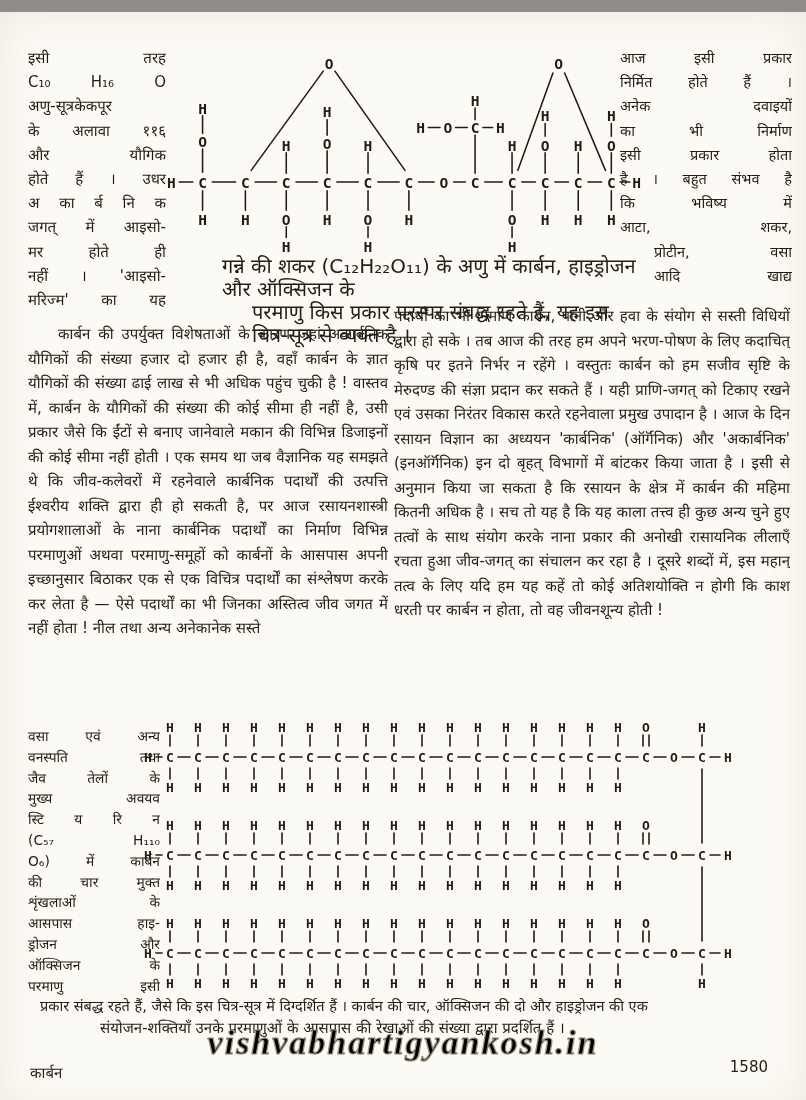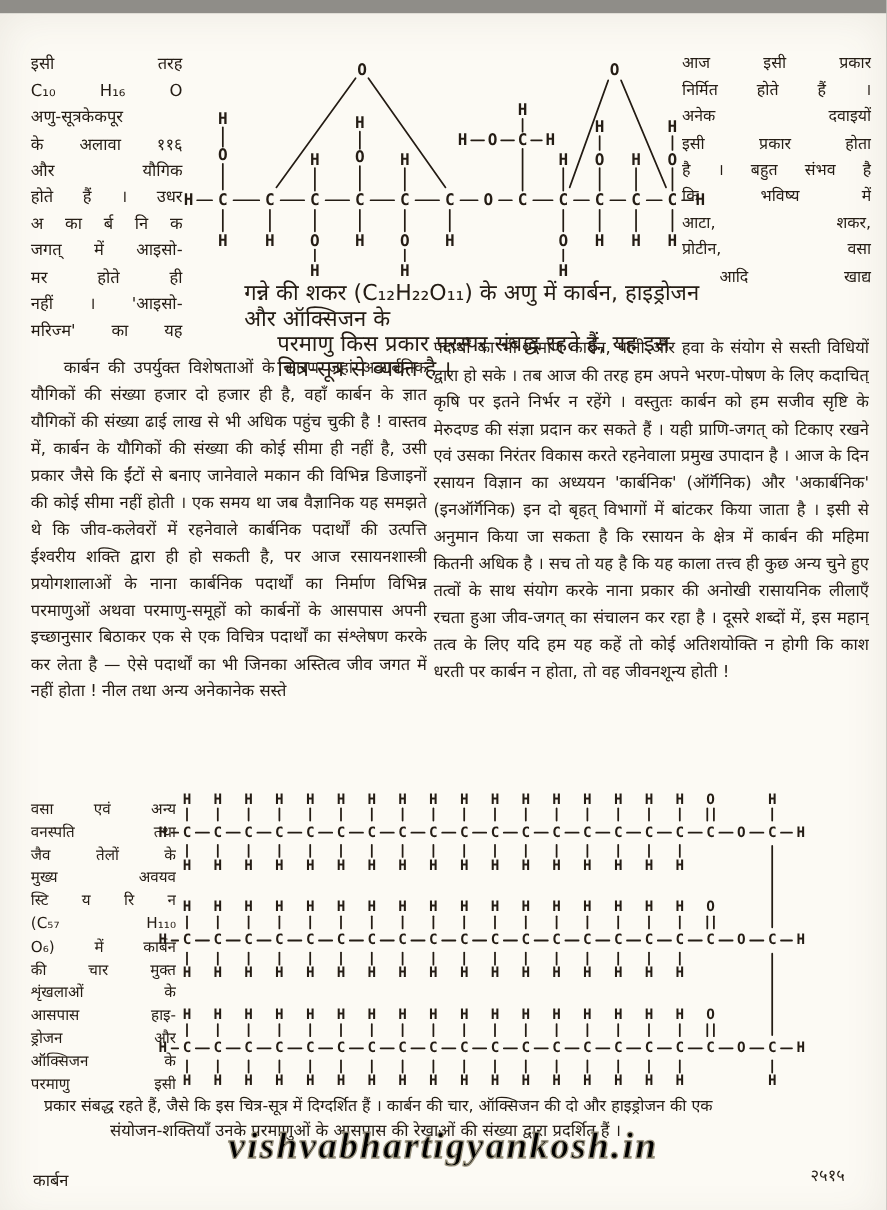--- a/index.html
+++ b/index.html
@@ -170,20 +170,21 @@
         <text x="462" y="110" text-anchor="middle" dominant-baseline="central" font-size="15">O</text>
         <text x="462" y="186" text-anchor="middle" dominant-baseline="central" font-size="15">H</text>
         <text x="408" y="26" text-anchor="middle" dominant-baseline="central" font-size="15">O</text>
       </svg>
   </div>
 
   <div class="abs tcol tr-col">
       <div class="tline">आज इसी प्रकार</div>
       <div class="tline">निर्मित होते हैं ।</div>
       <div class="tline">अनेक दवाइयों</div>
+      <div class="tline">का भी निर्माण</div>
       <div class="tline">इसी प्रकार होता</div>
       <div class="tline">है । बहुत संभव है</div>
       <div class="tline">कि भविष्य में</div>
       <div class="tline">आटा, शकर,</div>
       <div class="tline">प्रोटीन, वसा</div>
       <div class="tline">आदि खाद्य</div>
     </div>
 
   <div class="abs cap-top">
     <div class="cap1">गन्ने की शकर (C₁₂H₂₂O₁₁) के अणु में कार्बन, हाइड्रोजन और ऑक्सिजन के</div>
@@ -565,15 +566,15 @@
         <text x="564" y="271" text-anchor="middle" dominant-baseline="central" font-size="13">H</text>
         <line x1="564" y1="252" x2="564" y2="263"></line>
       </svg>
   </div>
 
   <div class="abs cap-bot1">प्रकार संबद्ध रहते हैं, जैसे कि इस चित्र-सूत्र में दिग्दर्शित हैं ।  कार्बन की चार, ऑक्सिजन की दो और हाइड्रोजन की एक</div>
   <div class="abs cap-bot2">संयोजन-शक्तियाँ उनके परमाणुओं के आसपास की रेखाओं की संख्या द्वारा प्रदर्शित हैं ।</div>
 
   <div class="abs watermark">vishvabhartigyankosh.in</div>
   <div class="abs running-title">कार्बन</div>
-  <div class="abs page-num">२५१५</div>
+  <div class="abs page-num">1580</div>
 
 </div>
 
 </body></html>

